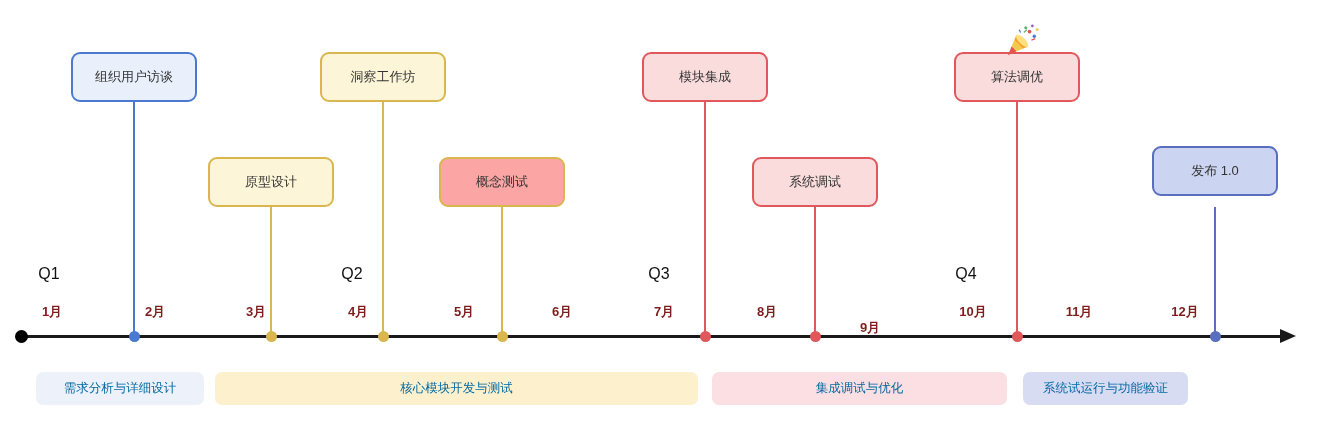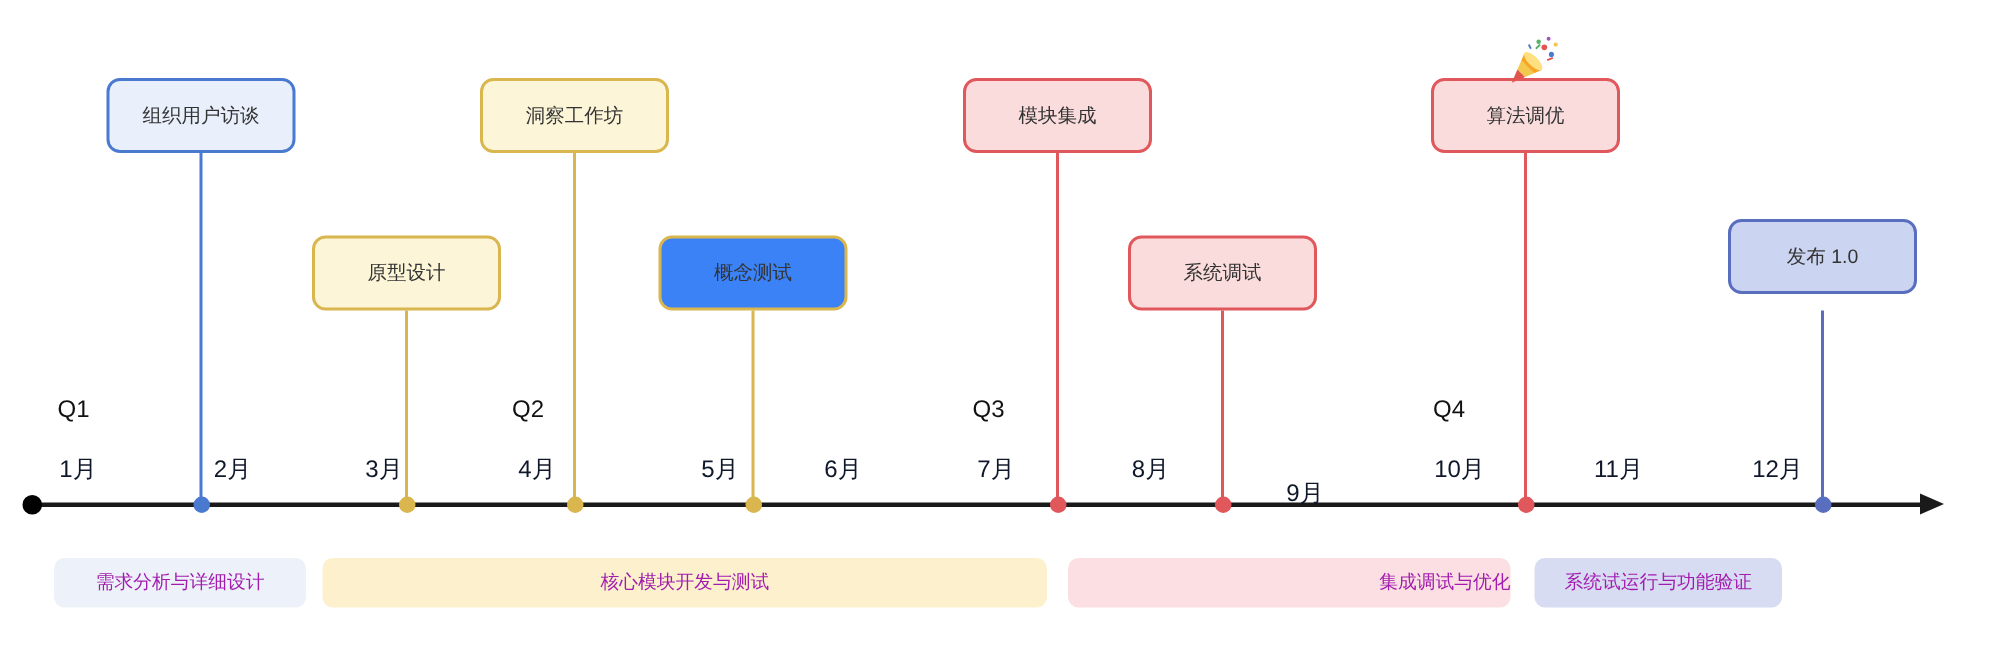--- a/index.html
+++ b/index.html
@@ -16,54 +16,54 @@
     position:absolute; width:0; height:0;
     border-top:7px solid transparent; border-bottom:7px solid transparent;
     border-left:16px solid #1a1a1a;
   }
   .quarter-label {
     position:absolute; transform:translateX(-50%);
     font-size:16px; font-weight:normal; color:#111111; white-space:nowrap;
   }
   .month-label {
     position:absolute; transform:translateX(-50%);
-    font-size:16px; color:#0f172a; white-space:nowrap;
+    font-size:13px; color:#7f1d1d; white-space:nowrap;font-weight:bold;
   }
   .milestone-stem { position:absolute; width:2px; }
   .milestone-dot { position:absolute; width:11px; height:11px; border-radius:50%; }
   .milestone-card {
     position:absolute; width:126px; height:50px; box-sizing:border-box;
     border:2px solid; border-radius:9px;
     display:flex; align-items:center; justify-content:center;
     font-size:13px; color:#333333; white-space:nowrap;
     cursor:default;
   }
   .party-popper { position:absolute; width:34px; height:34px; z-index:5; }
   .phase-bar {
     position:absolute; top:372px; height:33px; border-radius:7px;
     display:flex; align-items:center; justify-content:center;
-    font-size:12.5px; color:#a21caf; white-space:nowrap;
+    font-size:12.5px; color:#0369a1; white-space:nowrap;
   }
 </style>
 </head>
 <body>
 
 <div class="canvas">
   <div class="axis-line" style="left: 21px; top: 334.5px; width: 1261px; background: rgb(26, 26, 26);"></div>
   <div class="axis-start-dot" style="left: 14.5px; top: 329.5px;"></div>
   <div class="axis-arrowhead" style="left: 1280px; top: 329px; border-left-color: rgb(26, 26, 26);"></div>
 <div class="quarter-label" style="left: 49px; top: 265px;">Q1</div>
     <div class="quarter-label" style="left: 352px; top: 265px;">Q2</div>
     <div class="quarter-label" style="left: 659px; top: 265px;">Q3</div>
     <div class="quarter-label" style="left: 966px; top: 265px;">Q4</div>
     <div class="month-label" style="left: 52px; top: 303px;">1月</div>
     <div class="month-label" style="left: 155px; top: 303px;">2月</div>
     <div class="month-label" style="left: 256px; top: 303px;">3月</div>
     <div class="month-label" style="left: 358px; top: 303px;">4月</div>
-    <div class="month-label" style="left: 480px; top: 303px;">5月</div>
+    <div class="month-label" style="left: 464px; top: 303px;">5月</div>
     <div class="month-label" style="left: 562px; top: 303px; text-align: center;">6月</div>
     <div class="month-label" style="left: 664px; top: 303px;">7月</div>
     <div class="month-label" style="left: 767px; top: 303px;">8月</div>
     <div class="month-label" style="left: 870px; top: 303px; margin-top: 16px;">9月</div>
     <div class="month-label" style="left: 973px; top: 303px;">10月</div>
     <div class="month-label" style="left: 1079px; top: 303px;">11月</div>
     <div class="month-label" style="left: 1185px; top: 303px;">12月</div>
     <div class="milestone-stem" style="left: 133px; top: 102px; height: 234px; background: rgb(74, 122, 208);"></div>
     <div class="milestone-dot" style="left: 128.5px; top: 330.5px; background: rgb(74, 122, 208);"></div>
     <div class="milestone-card" style="left: 71px; top: 52px; border-color: rgb(74, 122, 208); background: rgb(233, 240, 252);">
@@ -74,21 +74,21 @@
     <div class="milestone-card" style="left: 208px; top: 157px; border-color: rgb(217, 182, 78); background: rgb(252, 245, 216);">
       <span>原型设计</span>
     </div>
     <div class="milestone-stem" style="left: 382px; top: 102px; height: 234px; background: rgb(217, 182, 78);"></div>
     <div class="milestone-dot" style="left: 377.5px; top: 330.5px; background: rgb(217, 182, 78);"></div>
     <div class="milestone-card" style="left: 320px; top: 52px; border-color: rgb(217, 182, 78); background: rgb(252, 245, 216); align-items: center;">
       <span>洞察工作坊</span>
     </div>
     <div class="milestone-stem" style="left: 501px; top: 207px; height: 129px; background: rgb(217, 182, 78);"></div>
     <div class="milestone-dot" style="left: 496.5px; top: 330.5px; background: rgb(217, 182, 78);"></div>
-    <div class="milestone-card" style="left: 439px; top: 157px; border-color: rgb(217, 182, 78); background: #3b82f6;">
+    <div class="milestone-card" style="left: 439px; top: 157px; border-color: rgb(217, 182, 78); background: #fca5a5;">
       <span>概念测试</span>
     </div>
     <div class="milestone-stem" style="left: 704px; top: 102px; height: 234px; background: rgb(224, 88, 92);"></div>
     <div class="milestone-dot" style="left: 699.5px; top: 330.5px; background: rgb(224, 88, 92);"></div>
     <div class="milestone-card" style="left: 642px; top: 52px; border-color: rgb(224, 88, 92); background: rgb(251, 220, 221);">
       <span>模块集成</span>
     </div>
     <div class="milestone-stem" style="left: 814px; top: 207px; height: 129px; background: rgb(224, 88, 92);"></div>
     <div class="milestone-dot" style="left: 809.5px; top: 330.5px; background: rgb(224, 88, 92);"></div>
     <div class="milestone-card" style="left: 752px; top: 157px; border-color: rgb(224, 88, 92); background: rgb(251, 220, 221);">
@@ -117,19 +117,19 @@
     <div class="milestone-dot" style="left: 1209.5px; top: 330.5px; background: rgb(90, 110, 192);"></div>
     <div class="milestone-card" style="left: 1152px; top: 146px; border-color: rgb(90, 110, 192); background: rgb(203, 212, 240);">
       <span>发布 1.0</span>
     </div>
     <div class="phase-bar" style="left: 36px; width: 168px; background: rgb(237, 241, 249);">
       <span>需求分析与详细设计</span>
     </div>
     <div class="phase-bar" style="left: 215px; width: 483px; background: rgb(252, 240, 205);">
       <span>核心模块开发与测试</span>
     </div>
-    <div class="phase-bar" style="left: 712px; width: 295px; background: rgb(251, 223, 226); justify-content: flex-end;">
+    <div class="phase-bar" style="left: 712px; width: 295px; background: rgb(251, 223, 226);">
       <span>集成调试与优化</span>
     </div>
     <div class="phase-bar" style="left: 1023px; width: 165px; background: rgb(215, 220, 243);">
       <span>系统试运行与功能验证</span>
     </div>
   </div>
 
 </body></html>

